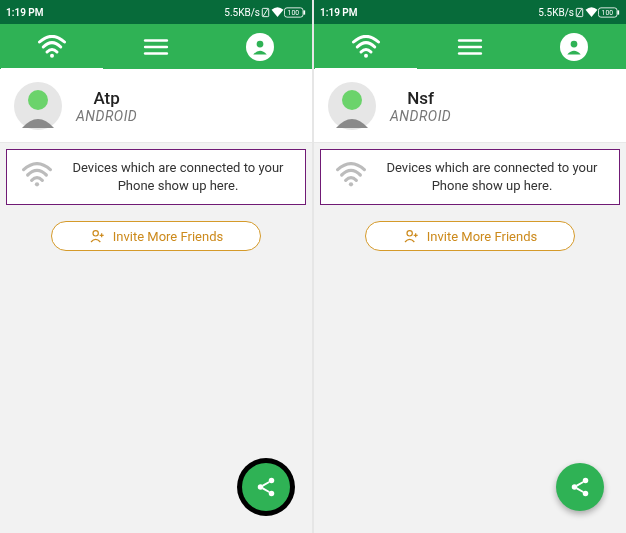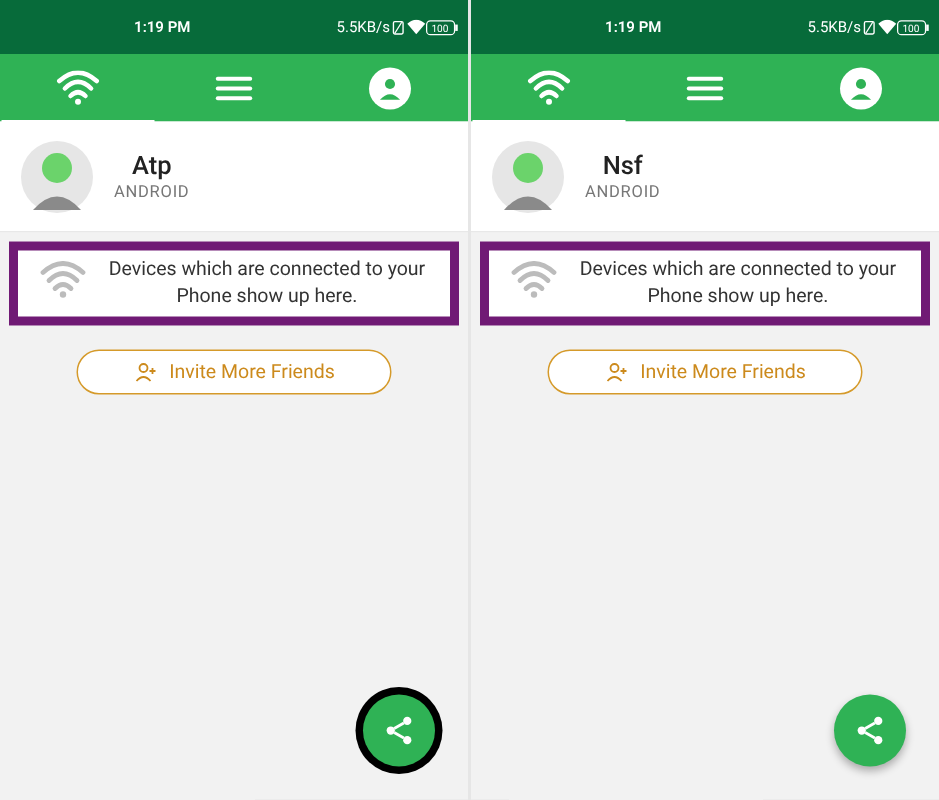--- a/index.html
+++ b/index.html
@@ -14,28 +14,27 @@
   .screen {
     width: 312px;
     height: 533px;
     background: #f2f2f2;
     position: relative;
     overflow: hidden;
   }
   .screen + .screen { margin-left: 2px; }
   
   .statusbar {
-    height: 36px;
+    height: 24px;
     background: #076b3a;
     color: #fff;
     display: flex;
     align-items: center;
     font-size: 10px;
     padding: 0 6px;
-    text-align: center;
   }
   .statusbar .sb-left { flex: 1; font-weight: 600; }
   .statusbar .sb-right { display: flex; align-items: center; gap: 0; margin-left: 14px; }
   .statusbar svg { display: block; }
   
   .toolbar {
     height: 45px;
     background: #2fb255;
     display: flex;
     align-items: center;
@@ -65,30 +64,30 @@
     padding: 0 14px;
     margin-bottom: 6px;
     border-bottom: 1px solid #e8e8e8;
   }
   .avatar {
     width: 48px; height: 48px; position: relative;
   }
   .avatar svg { width: 48px; height: 48px; }
   .userinfo { margin-left: 14px; text-align: center; }
   .username { font-size: 17px; color: #222; font-weight: 500; }
-  .usersub { font-size: 11px; color: #777; letter-spacing: 0.5px; }
+  .usersub { font-size: 14px; color: #777; letter-spacing: 0.5px; font-style: italic; }
   
   .devices {
     background: #fff;
     margin: 0 6px;
     height: 56px;
     display: flex;
     align-items: center;
     padding: 6px 14px;
-    border: 6px solid #701a75;
+    border: 1px solid #701a75;
   }
   .devices-text { font-size: 13px; color: #333; text-align: center; flex: 1; line-height: 1.35; }
   .devices-icon { margin-right: 12px; }
   
   .invite-row {
     margin-top: 16px;
     display: flex;
     justify-content: center;
   }
   .invite-btn {

